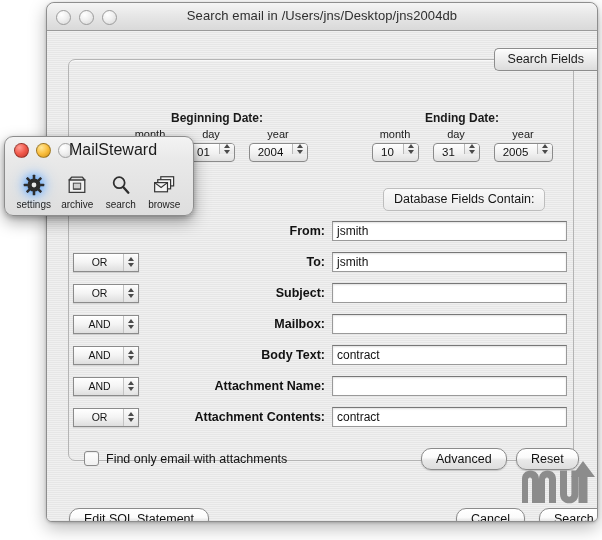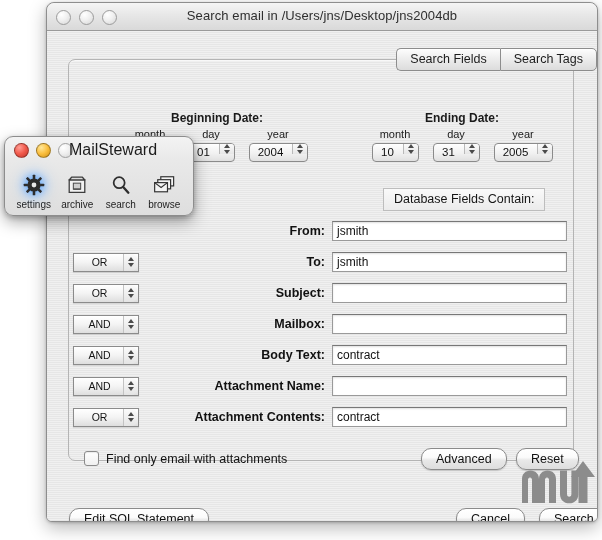--- a/index.html
+++ b/index.html
@@ -168,21 +168,21 @@
   
   .dbfields {
     position: absolute;
     left: 336px;
     top: 157px;
     font-size: 12.5px;
     color: #151515;
     padding: 3px 10px 4px 10px;
     border: 1px solid #bdbdbd;
     background: linear-gradient(to bottom, #fafafa, #ebebeb);
-    border-radius: 0;
+    border-radius: 5px;
   }
 
   
   .field-row {
     position: absolute;
     left: 26px;
     width: 494px;
     height: 20px;
     display: flex;
     align-items: center;
@@ -379,21 +379,20 @@
       </div>
       <div class="title-text">Search email in /Users/jns/Desktop/jns2004db</div>
     </div>
 
     <div class="window-body">
 
       <div class="groupbox"></div>
 
       <div class="tabbar">
         <div class="tab first">Search Fields</div>
-        <div class="tab last">Search Tags</div>
       </div>
 
       <div class="date-block" style="left:60px; top:80px; width:220px;">
         <div class="date-title">Beginning Date:</div>
         <div class="date-cols">
           <div class="date-col">
             <div class="cap">month</div>
             <div class="stepper">
               <div class="val">04</div>
               <div class="arrows">

